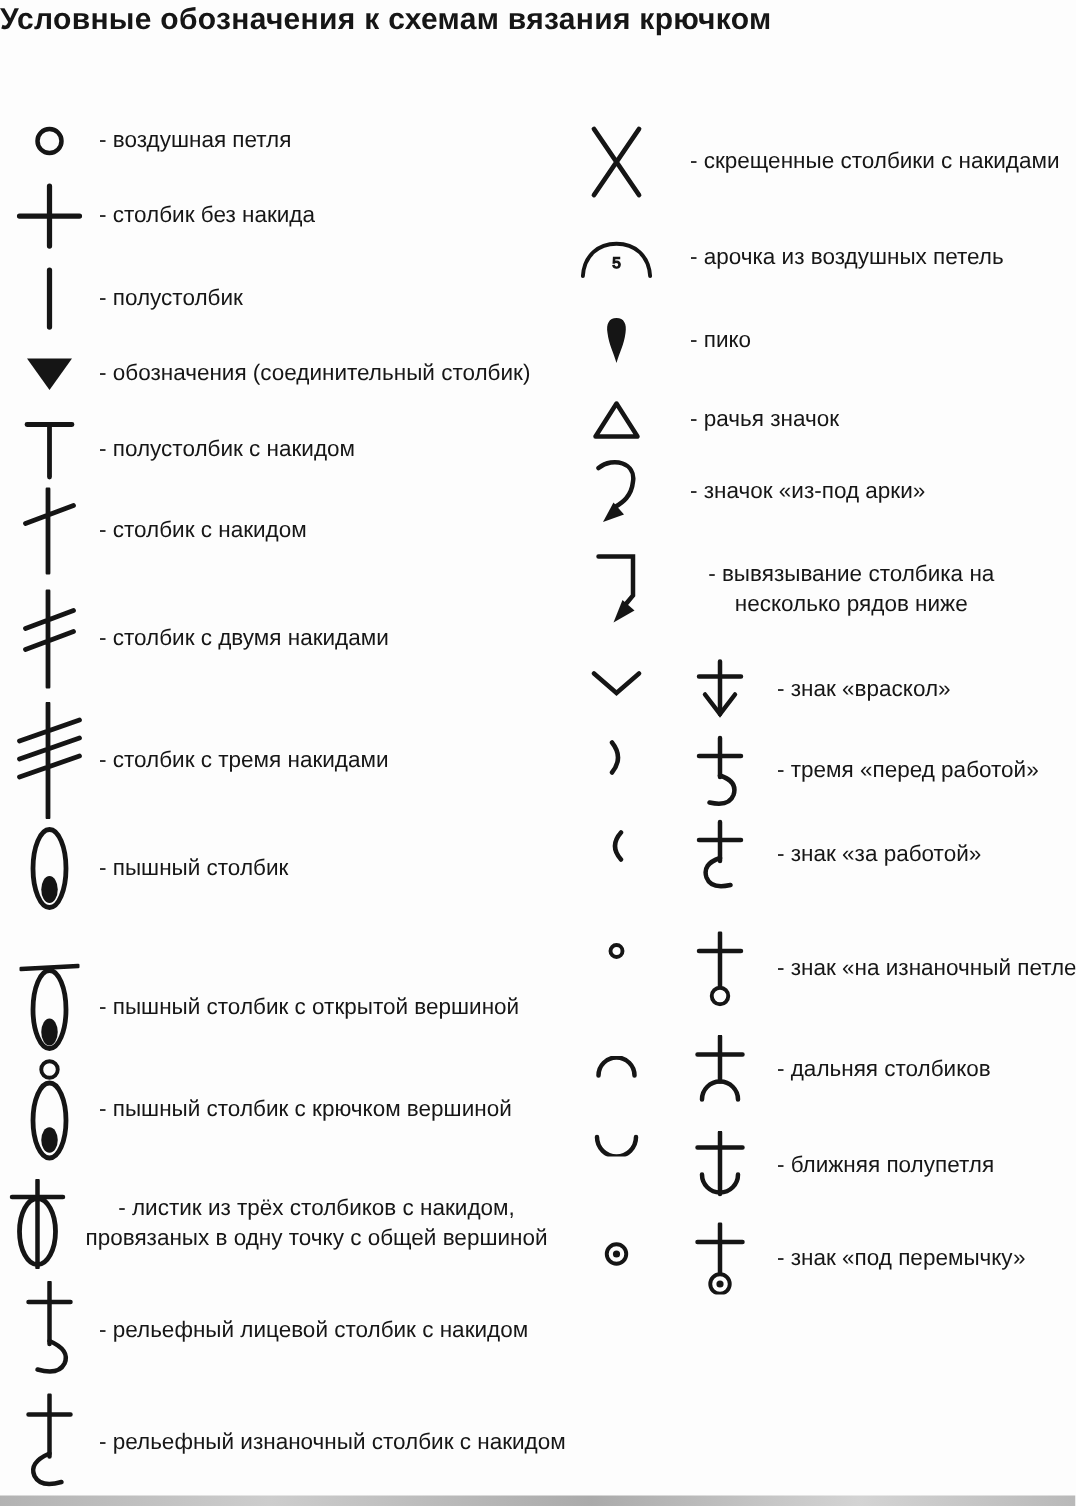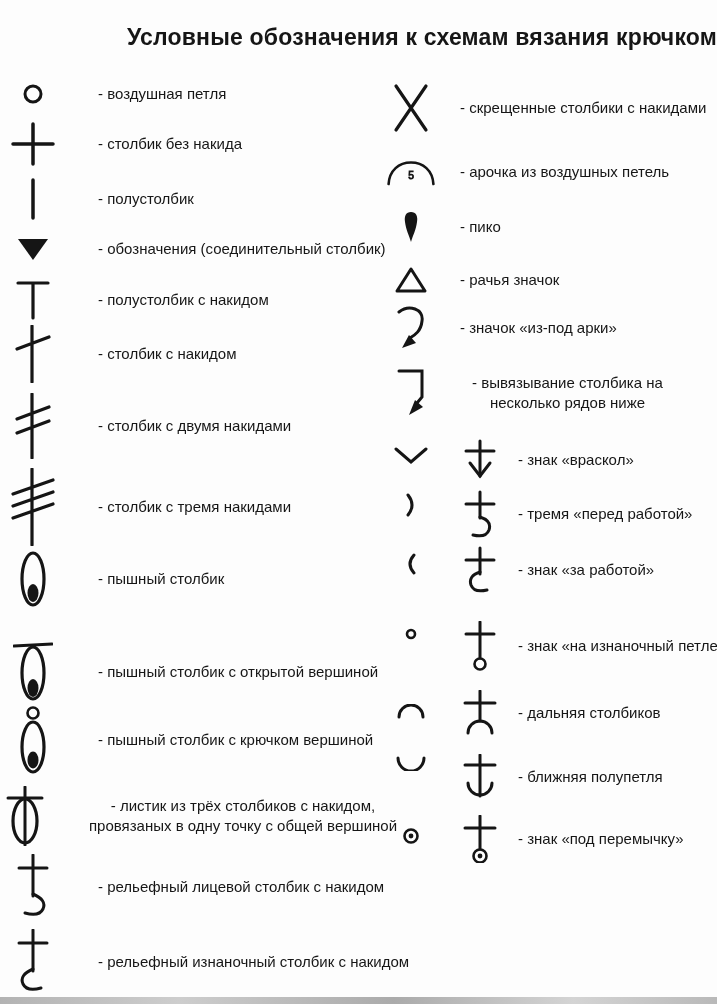--- a/index.html
+++ b/index.html
@@ -3,29 +3,29 @@
 <meta charset="utf-8">
 <style>
   html,body{margin:0;padding:0;}
   body{
     width:717px;height:1004px;position:relative;
     background:#fdfdfd;color:#161616;
     font-family:"Liberation Sans","DejaVu Sans",sans-serif;
     overflow:hidden;
   }
   .title{
-    position:absolute;top:24px;left:0;right:0;
-    text-align:right;font-weight:bold;font-size:23px;
+    position:absolute;top:2px;left:0;right:0;
+    text-align:left;font-weight:bold;font-size:20px;
     letter-spacing:.2px;
   }
   .row{
     position:absolute;display:flex;align-items:center;
     transform:translateY(-50%);
   }
-  .col-left  .row{left:6px;gap:32px;}
+  .col-left  .row{left:6px;}
   .col-right .row{left:386px;}
   .sym{display:flex;justify-content:center;align-items:center;flex:none;}
   .symL{width:54px;}
   .symL.narrow{width:38px;}
   .symA{width:50px;}
   .symB{width:52px;margin-left:18px;}
   .lbl{font-size:15px;white-space:nowrap;line-height:1.35;}
   .col-left  .lbl{margin-left:6px;}
   .col-right .single .lbl{margin-left:24px;}
   .col-right .pair   .lbl{margin-left:12px;}

